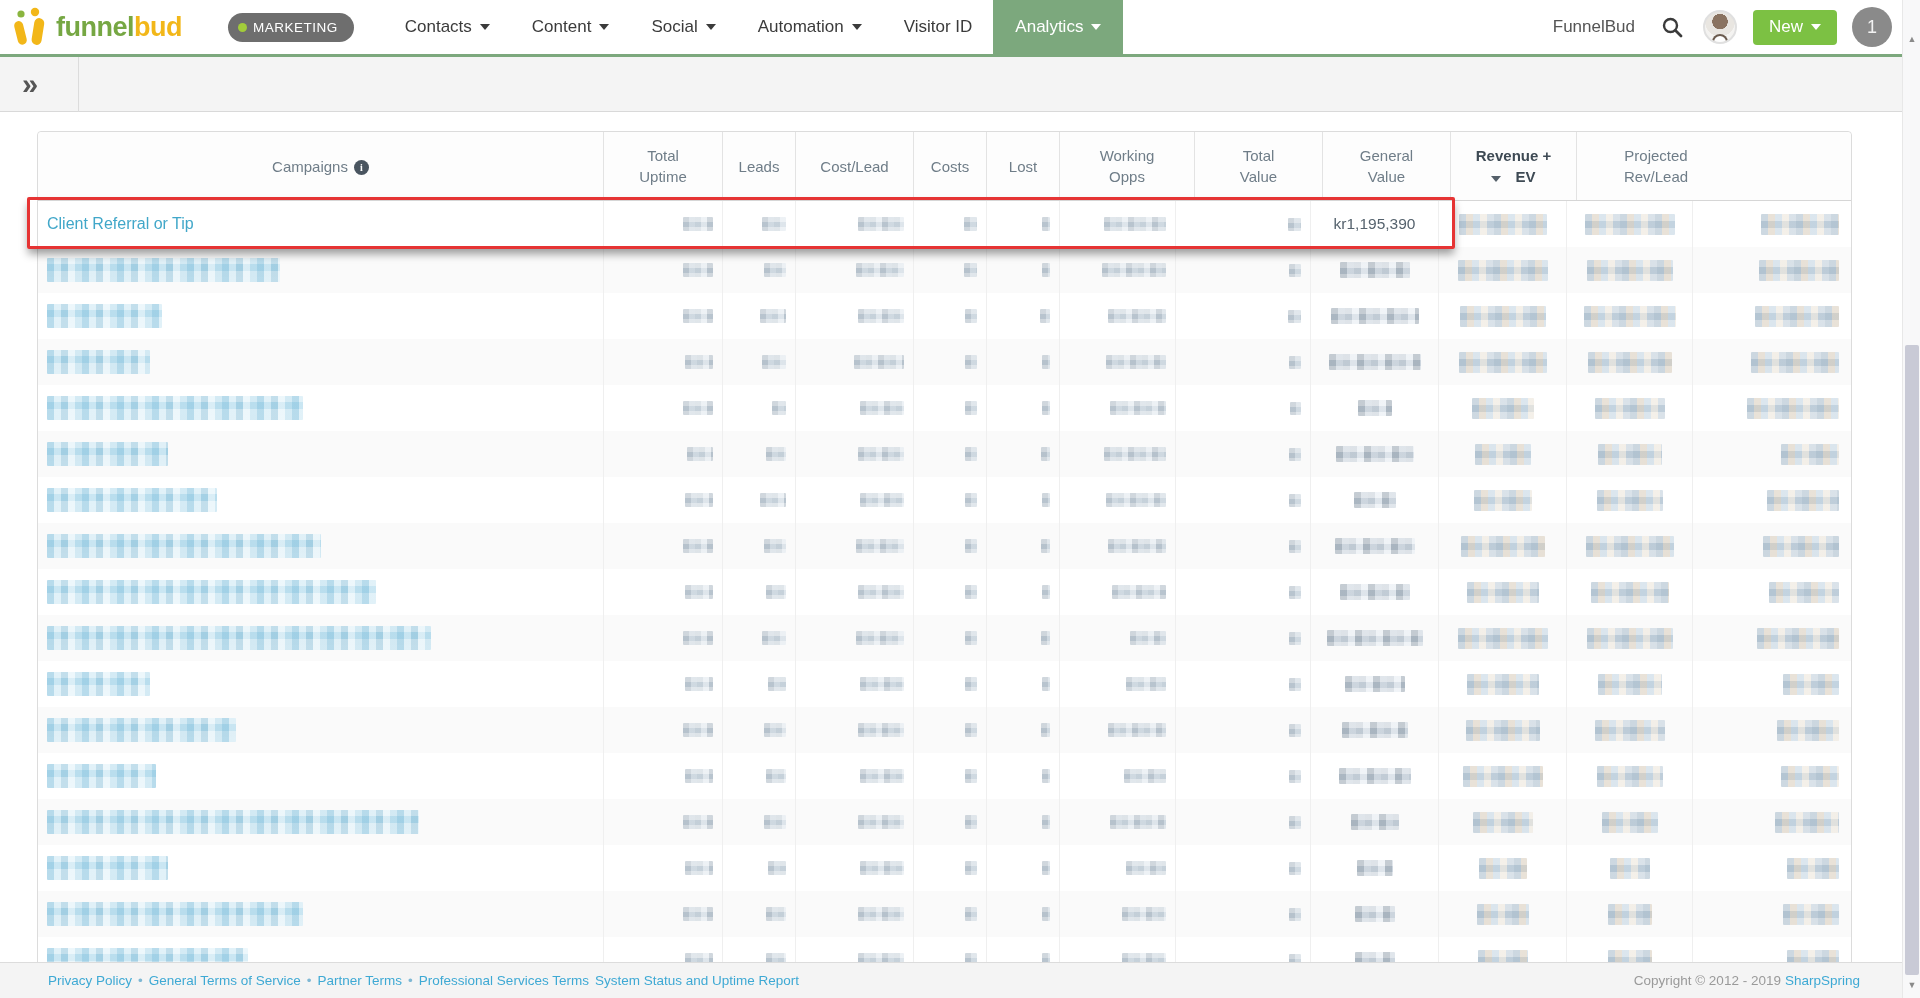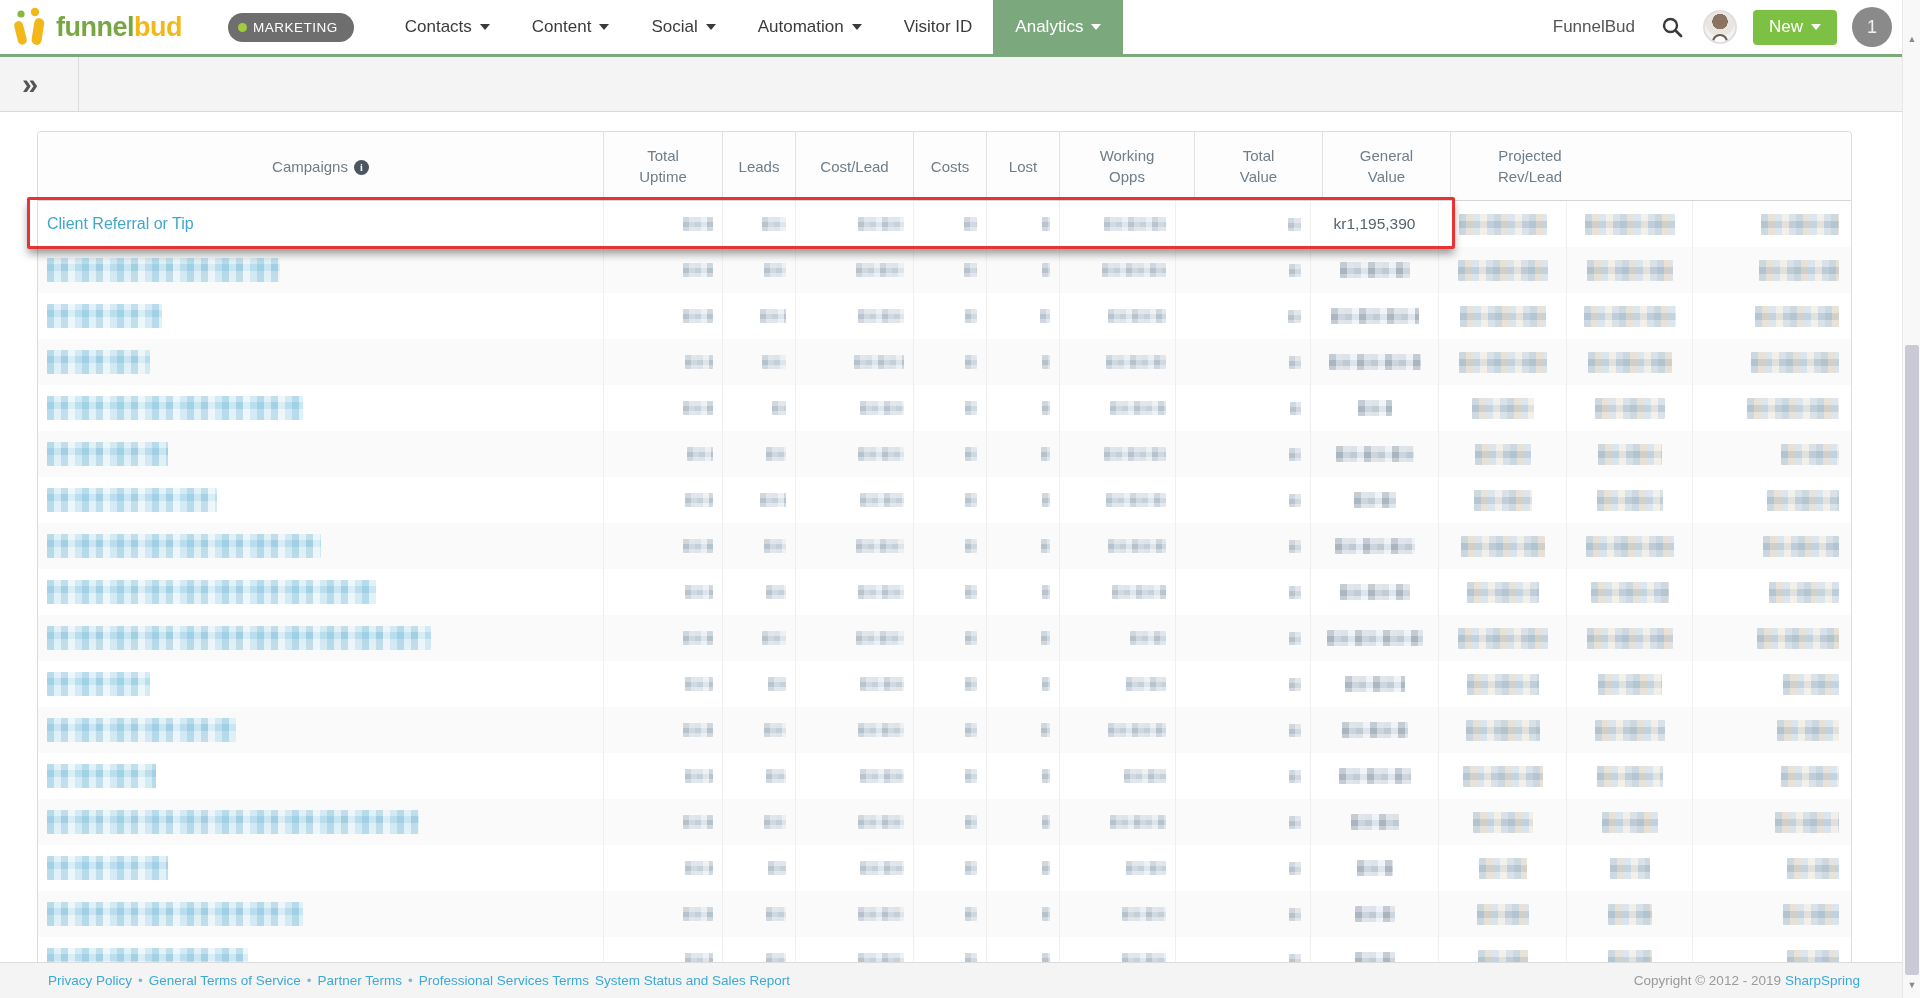--- a/index.html
+++ b/index.html
@@ -214,20 +214,24 @@
           <div><span>Opps</span></div>
         </div>
         <div class="th c8">
           <div><span>Total</span></div>
           <div><span>Value</span></div>
         </div>
         <div class="th c9">
           <div><span>General</span></div>
           <div><span>Value</span></div>
         </div>
+        <div class="th c10 bold">
+          <div><span>Revenue +</span></div>
+          <div><span class="sort-caret"></span><span>EV</span></div>
+        </div>
         <div class="th c11">
           <div><span>Projected</span></div>
           <div><span>Rev/Lead</span></div>
         </div>
       </div>
     <div class="tbody" id="tbody">
         <div class="trow">
           <div class="td c0">
             <a class="camp-link">Client Referral or Tip</a>
           </div>
@@ -879,21 +883,21 @@
 
   <footer class="footer">
     <a>Privacy Policy</a>
       <span class="bullet">•</span>
     <a>General Terms of Service</a>
       <span class="bullet">•</span>
     <a>Partner Terms</a>
       <span class="bullet">•</span>
     <a>Professional Services Terms</a>
       <span class="spacer"></span>
-    <a>System Status and Sales Report</a>
+    <a>System Status and Uptime Report</a>
     <span class="copyright"><span>Copyright © 2012 - 2019</span><a>SharpSpring</a></span>
   </footer>
 
   <div class="scrollbar">
     <div class="sb-arrow" style="top:34px;">▲</div>
     <div class="sb-thumb"></div>
     <div class="sb-arrow" style="top:980px;">▼</div>
   </div>
 
 </div>

